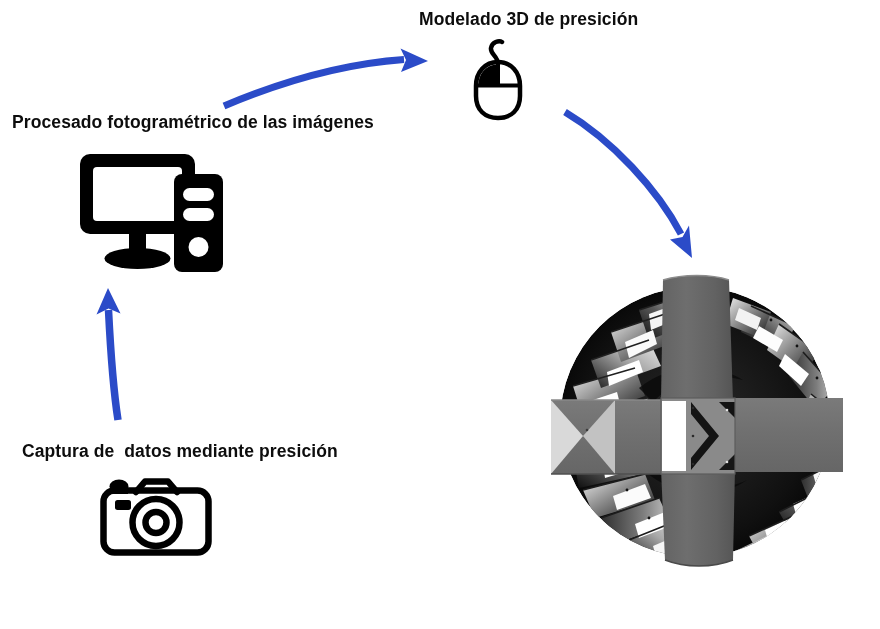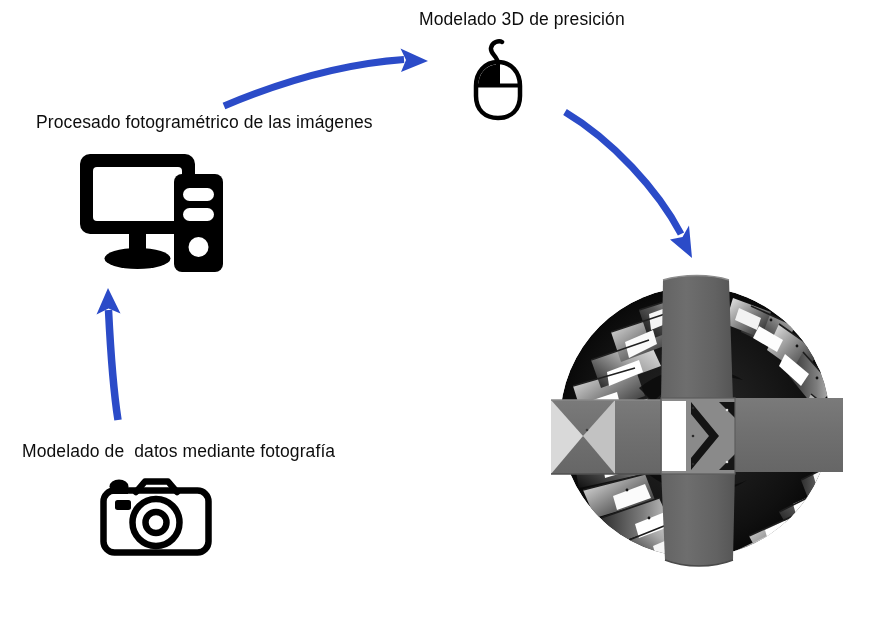--- a/index.html
+++ b/index.html
@@ -22,29 +22,28 @@
     left: 0; top: 0;
     width: 880px;
     height: 629px;
   }
 
   
   .label {
     position: absolute;
     white-space: pre;
     color: #0d0d0d;
-    font-weight: 400;
+    font-weight: 700;
     letter-spacing: 0.1px;
   }
   #label-process {
     left: 12px;
     top: 111px;
     font-size: 17.5px;
     line-height: 22px;
-    margin-left: 24px;
   }
   #label-modeling {
     left: 419px;
     top: 8px;
     font-size: 17.5px;
     line-height: 22px;
   }
   #label-capture {
     left: 22px;
     top: 440px;
@@ -102,21 +101,21 @@
     <g>
       <path d="M 565 112 C 612 140 658 190 681 234" fill="none" stroke="#2b4bc8" stroke-width="7" stroke-linecap="butt"></path>
       <path d="M 692 258 L 670 239.5 L 682.5 237 L 689 225.5 Z" fill="#2b4bc8"></path>
     </g>
   </svg>
 
   <div class="label" id="label-process">Procesado fotogramétrico de las imágenes</div>
 
   <div class="label" id="label-modeling">Modelado 3D de presición</div>
 
-  <div class="label" id="label-capture">Modelado de  datos mediante fotografía</div>
+  <div class="label" id="label-capture">Captura de  datos mediante presición</div>
 
 
   <div class="icon-box" id="icon-computer">
     <svg viewBox="0 0 152 128" width="152" height="128">
 
       <path d="M 12 2 H 107 A 10 10 0 0 1 117 12 V 72 A 10 10 0 0 1 107 82 H 12
                A 10 10 0 0 1 2 72 V 12 A 10 10 0 0 1 12 2 Z" fill="#000000"></path>
 
       <rect x="15" y="15" width="89" height="54" rx="4" fill="#ffffff"></rect>
 

